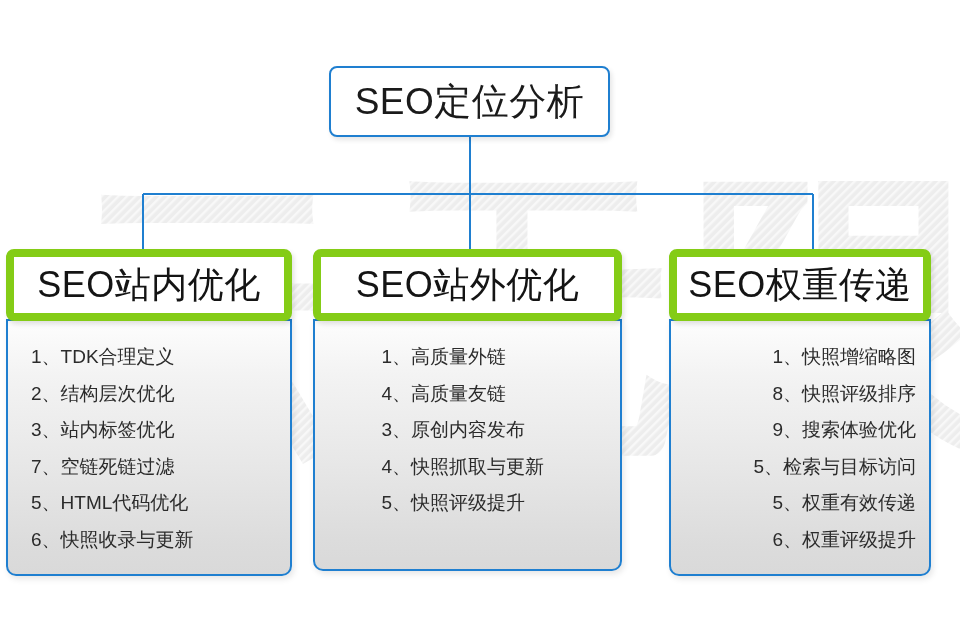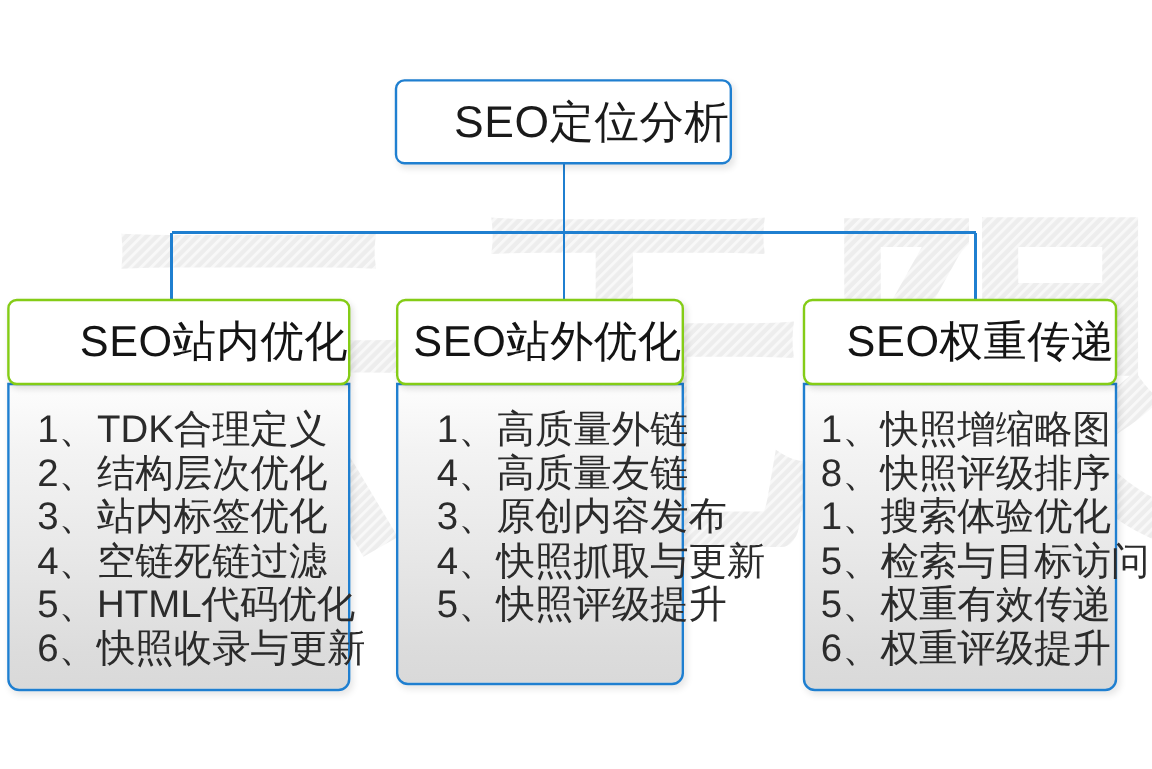--- a/index.html
+++ b/index.html
@@ -47,49 +47,49 @@
     left: 329px;
     top: 66px;
     width: 281px;
     height: 71px;
     border: 2px solid #1f7fd0;
     border-radius: 8px;
     background: #ffffff;
     z-index: 3;
     display: flex;
     align-items: center;
-    justify-content: flex-end;
+    justify-content: center;
     box-shadow: 2px 3px 5px rgba(0,0,0,0.10);
   }
   #top-box .title-text {
     font-size: 37px;
     color: #1a1a1a;
     letter-spacing: 0.5px;
     line-height: 1;
     white-space: nowrap;
   }
 
   
   .column {
     position: absolute;
     top: 249px;
     z-index: 3;
   }
   #col-0 { left: 6px;   width: 286px; }
-  #col-1 { left: 330px; width: 240px; }
+  #col-1 { left: 313px; width: 309px; }
   #col-2 { left: 669px; width: 262px; }
 
   .col-head {
     height: 72px;
-    border: 2px solid #84cc16;
+    border: 8px solid #84cc16;
     border-radius: 8px;
     background: #ffffff;
     display: flex;
     align-items: center;
-    justify-content: flex-end;
+    justify-content: center;
     position: relative;
     z-index: 2;
     box-shadow: 2px 3px 5px rgba(0,0,0,0.12);
   }
   .col-head-text {
     font-size: 36px;
     color: #141414;
     line-height: 1;
     white-space: nowrap;
     letter-spacing: 0.5px;
@@ -110,30 +110,30 @@
 
   .col-list {
     list-style: none;
     width: 100%;
     padding: 0 0 0 0;
     display: flex;
     flex-direction: column;
     align-items: center;
   }
   .col-list li {
-    font-size: 32px;
+    font-size: 19px;
     color: #2b2b2b;
     line-height: 36.5px;
     height: 36.5px;
     white-space: nowrap;
     text-align: left;
     width: 236px;
   }
   #col-1 .col-list li { width: 218px; margin-left: 46px; }
-  #col-2 .col-list li { width: 232px; }
+  #col-2 .col-list li { width: 232px; text-align: right; }
 </style>
 </head>
 <body>
 
 <div id="stage">
 
   <div id="watermark">
     <svg viewBox="0 0 960 360" xmlns="http://www.w3.org/2000/svg">
       <defs>
         <pattern id="hatch" width="6" height="6" patternUnits="userSpaceOnUse" patternTransform="rotate(45)">
@@ -164,21 +164,21 @@
 
   <div class="column" id="col-0">
     <div class="col-head">
       <span class="col-head-text">SEO站内优化</span>
     </div>
     <div class="col-body">
       <ul class="col-list">
         <li>1、TDK合理定义</li>
         <li>2、结构层次优化</li>
         <li>3、站内标签优化</li>
-        <li>4、空链死链过滤</li>
+        <li>7、空链死链过滤</li>
         <li>5、HTML代码优化</li>
         <li>6、快照收录与更新</li>
       </ul>
     </div>
   </div>
 
   <div class="column" id="col-1">
     <div class="col-head">
       <span class="col-head-text">SEO站外优化</span>
     </div>
@@ -194,21 +194,21 @@
   </div>
 
   <div class="column" id="col-2">
     <div class="col-head">
       <span class="col-head-text">SEO权重传递</span>
     </div>
     <div class="col-body">
       <ul class="col-list">
         <li>1、快照增缩略图</li>
         <li>8、快照评级排序</li>
-        <li>1、搜索体验优化</li>
+        <li>9、搜索体验优化</li>
         <li>5、检索与目标访问</li>
         <li>5、权重有效传递</li>
         <li>6、权重评级提升</li>
       </ul>
     </div>
   </div>
 
 </div>
 
 </body></html>

